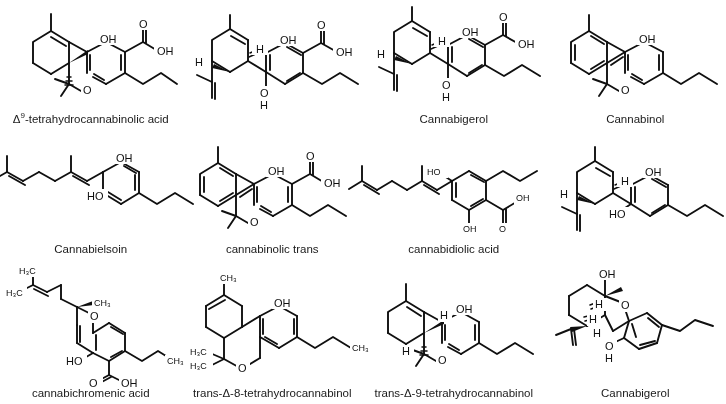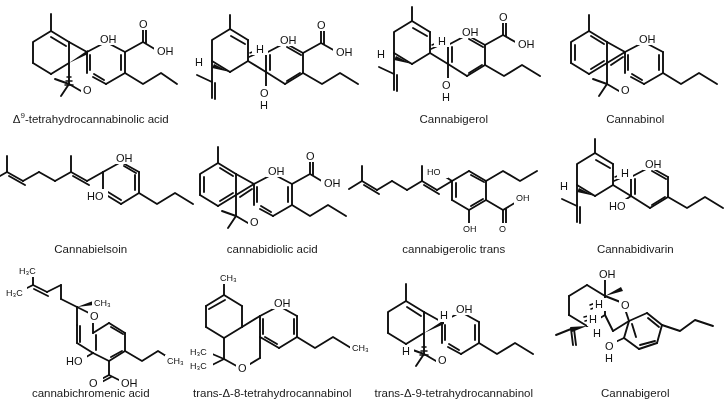--- a/index.html
+++ b/index.html
@@ -357,21 +357,21 @@
           <rect x="82" y="25" width="22" height="13" fill="#ffffff"></rect>
           <rect x="119" y="10" width="16" height="13" fill="#ffffff"></rect>
           <rect x="137" y="37" width="22" height="13" fill="#ffffff"></rect>
           <text class="lbl" x="66" y="87">O</text>
           <text class="lbl" x="84" y="36">OH</text>
           <text class="lbl" x="122" y="21">O</text>
           <text class="lbl" x="140" y="48">OH</text>
         </svg>
       </div>
       <div class="caption">
-        <span>cannabidiolic acid</span>
+        <span>cannabinolic trans</span>
       </div>
     </div>
 
     <div class="cell">
       <div class="struct">
         <svg width="176" height="96" viewBox="0 0 176 96">
           <g class="bond">
             <path d="M-4 42 L-4 27"></path>
             <path d="M-4 42 L-17 50"></path>
             <path d="M-4 42 L11 51"></path>
@@ -409,21 +409,21 @@
           <rect x="96" y="84" width="22" height="12" fill="#ffffff"></rect>
           <rect x="130" y="84" width="16" height="12" fill="#ffffff"></rect>
           <rect x="148" y="53" width="22" height="13" fill="#ffffff"></rect>
           <text class="lbl-sm" x="61" y="36">HO</text>
           <text class="lbl-sm" x="97" y="93">OH</text>
           <text class="lbl-sm" x="133" y="93">O</text>
           <text class="lbl-sm" x="150" y="62">OH</text>
         </svg>
       </div>
       <div class="caption">
-        <span>cannabigerolic trans</span>
+        <span>cannabidiolic acid</span>
       </div>
     </div>
 
     <div class="cell">
       <div class="struct">
         <svg width="176" height="96" viewBox="0 0 176 96">
           <g class="bond">
             <path d="M30 46 L30 25 L48 14 L66 25"></path>
             <path d="M66 25 L66 46 L48 57"></path>
             <path d="M48 57 L30 46"></path>
@@ -454,23 +454,20 @@
           <rect x="11" y="40" width="16" height="13" fill="#ffffff"></rect>
           <rect x="70" y="27" width="16" height="13" fill="#ffffff"></rect>
           <rect x="60" y="60" width="22" height="13" fill="#ffffff"></rect>
           <rect x="96" y="18" width="22" height="13" fill="#ffffff"></rect>
           <text class="lbl" x="13" y="51">H</text>
           <text class="lbl" x="74" y="38">H</text>
           <text class="lbl" x="62" y="71">HO</text>
           <text class="lbl" x="98" y="29">OH</text>
         </svg>
       </div>
-      <div class="caption">
-        <span>Cannabidivarin</span>
-      </div>
     </div>
 
     <div class="cell">
       <div class="struct">
         <svg width="176" height="118" viewBox="0 0 176 118">
           <g class="bond">
 
             <path d="M30 20 L30 8"></path>
             <path d="M30 20 L16 27"></path>
             <path d="M30 20 L44 27"></path>

